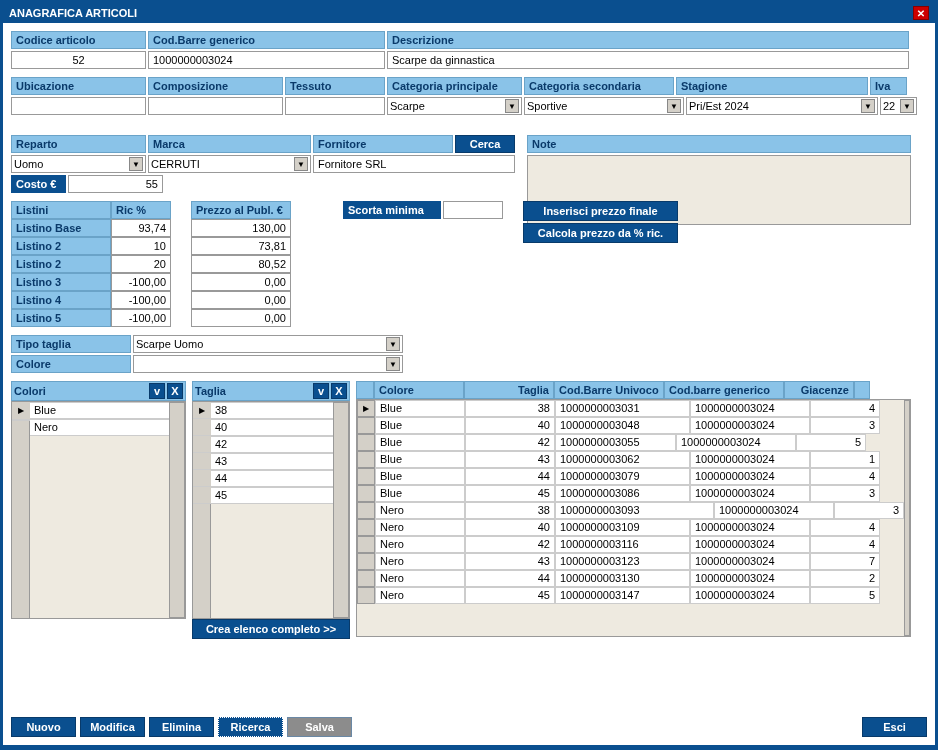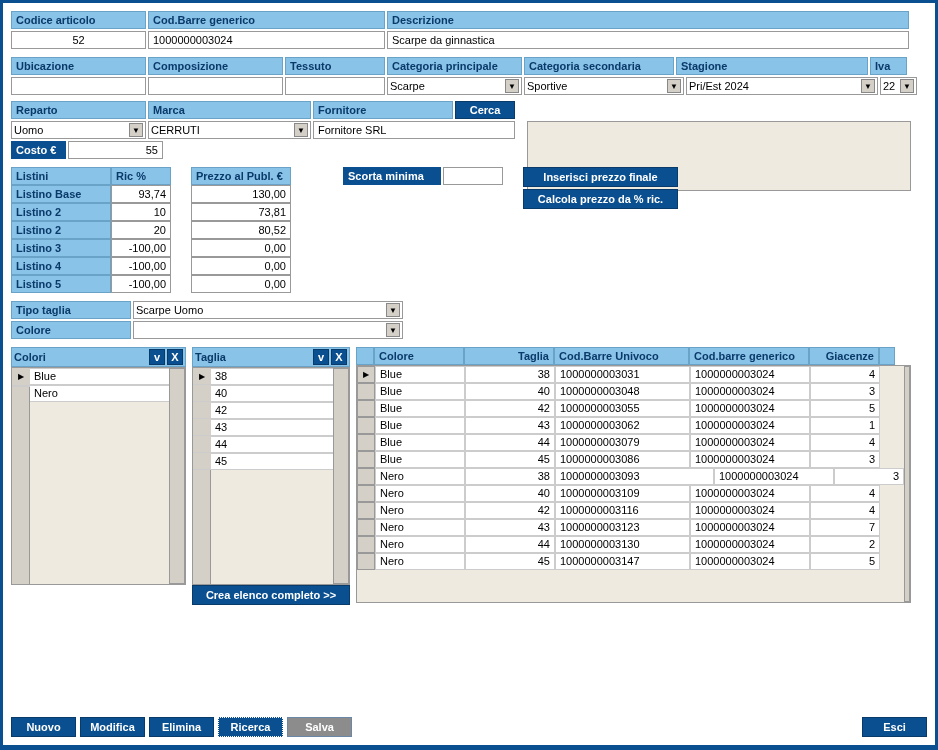--- a/index.html
+++ b/index.html
@@ -31,20 +31,24 @@
 .pricing-grid{display:grid;grid-template-columns:100px 60px 20px 100px;gap:0}
 .pricing-grid>div{height:18px}
 .footer{position:absolute;bottom:8px;left:8px;right:8px;display:flex;justify-content:space-between}
 .footer-l{display:flex;gap:4px}
 .btn-active{border:1px dotted #fff}
 </style>
 </head>
 <body>
 
 <div class="window">
+  <div class="titlebar">
+    <span>ANAGRAFICA ARTICOLI</span>
+    <div class="close-x">✕</div>
+  </div>
   <div class="content">
 
     <div class="row">
       <div class="hdr" style="width:135px">Codice articolo</div>
       <div class="hdr" style="width:237px">Cod.Barre generico</div>
       <div class="hdr" style="width:522px">Descrizione</div>
     </div>
     <div class="row" style="margin-bottom:8px">
       <div class="cell cell-c" style="width:135px">52</div>
       <div class="cell" style="width:237px">1000000003024</div>
@@ -53,21 +57,21 @@
 
     <div class="row">
       <div class="hdr" style="width:135px">Ubicazione</div>
       <div class="hdr" style="width:135px">Composizione</div>
       <div class="hdr" style="width:100px">Tessuto</div>
       <div class="hdr" style="width:135px">Categoria principale</div>
       <div class="hdr" style="width:150px">Categoria secondaria</div>
       <div class="hdr" style="width:192px">Stagione</div>
       <div class="hdr" style="width:37px">Iva</div>
     </div>
-    <div class="row" style="margin-bottom:6px">
+    <div class="row" style="margin-bottom:20px">
       <div class="cell" style="width:135px"></div>
       <div class="cell" style="width:135px"></div>
       <div class="cell" style="width:100px"></div>
       <div class="sel" style="width:135px">
           <span>Scarpe</span>
           <div class="dd">▼</div>
         </div>
       <div class="sel" style="width:160px">
           <span>Sportive</span>
           <div class="dd">▼</div>
@@ -81,20 +85,21 @@
           <div class="dd">▼</div>
         </div>
     </div>
 
     <div class="row">
       <div class="hdr" style="width:135px">Reparto</div>
       <div class="hdr" style="width:163px">Marca</div>
       <div class="hdr" style="width:140px">Fornitore</div>
       <div class="btn btn-sm" style="width:60px">Cerca</div>
       <div style="width:8px"></div>
+      <div class="hdr" style="width:384px">Note</div>
     </div>
     <div class="row">
       <div class="sel" style="width:135px">
           <span>Uomo</span>
           <div class="dd">▼</div>
         </div>
       <div class="sel" style="width:163px">
           <span>CERRUTI</span>
           <div class="dd">▼</div>
         </div>
@@ -216,21 +221,21 @@
           <div class="scroll"></div>
         </div>
         <div class="btn" style="margin-top:0">Crea elenco completo &gt;&gt;</div>
       </div>
 
       <div style="width:555px">
         <div class="grid-row">
           <div style="width:18px" class="grid-hdr"></div>
           <div class="grid-hdr" style="width:90px">Colore</div>
           <div class="grid-hdr" style="width:90px;text-align:right">Taglia</div>
-          <div class="grid-hdr" style="width:135px">Cod.Barre Univoco</div>
+          <div class="grid-hdr" style="width:110px">Cod.Barre Univoco</div>
           <div class="grid-hdr" style="width:120px">Cod.barre generico</div>
           <div class="grid-hdr" style="width:70px;text-align:right">Giacenze</div>
           <div style="width:16px" class="grid-hdr"></div>
         </div>
         <div style="display:flex;border:1px solid #999;height:238px">
           <div id="main-rows" style="flex:1" class="panel-bg">
               <div class="grid-row">
      <div class="rowmark sel" style="height:17px"></div>
      <div class="grid-cell" style="width:90px">Blue</div>
      <div class="grid-cell cell-r" style="width:90px">38</div>
@@ -243,21 +248,21 @@
      <div class="grid-cell" style="width:90px">Blue</div>
      <div class="grid-cell cell-r" style="width:90px">40</div>
      <div class="grid-cell" style="width:135px">1000000003048</div>
      <div class="grid-cell" style="width:120px">1000000003024</div>
      <div class="grid-cell cell-r" style="width:70px">3</div>
    </div>
               <div class="grid-row">
      <div class="rowmark " style="height:17px"></div>
      <div class="grid-cell" style="width:90px">Blue</div>
      <div class="grid-cell cell-r" style="width:90px">42</div>
-     <div class="grid-cell" style="width:135px">1000000003055</div>
+     <div class="grid-cell" style="width:121px">1000000003055</div>
      <div class="grid-cell" style="width:120px">1000000003024</div>
      <div class="grid-cell cell-r" style="width:70px">5</div>
    </div>
               <div class="grid-row">
      <div class="rowmark " style="height:17px"></div>
      <div class="grid-cell" style="width:90px">Blue</div>
      <div class="grid-cell cell-r" style="width:90px">43</div>
      <div class="grid-cell" style="width:135px">1000000003062</div>
      <div class="grid-cell" style="width:120px">1000000003024</div>
      <div class="grid-cell cell-r" style="width:70px">1</div>

